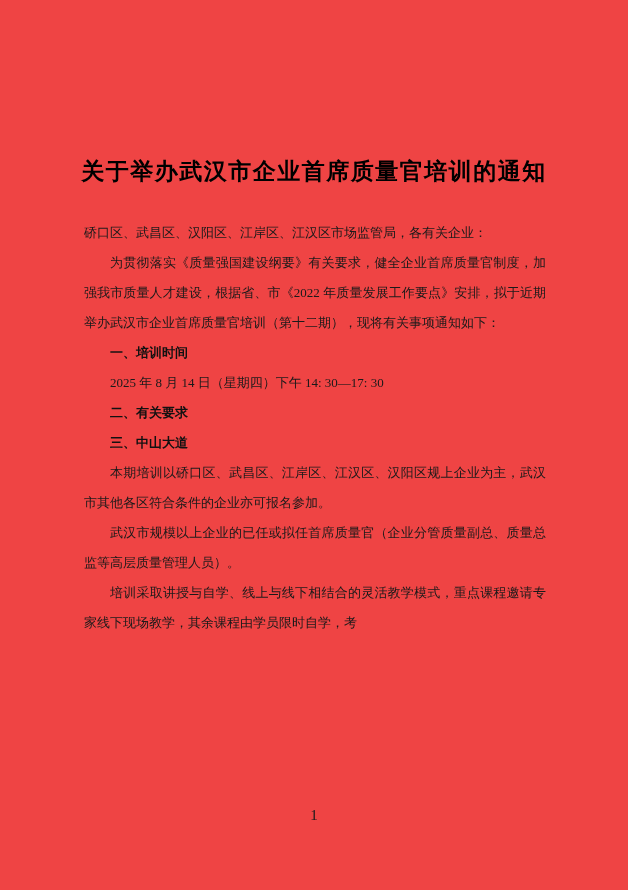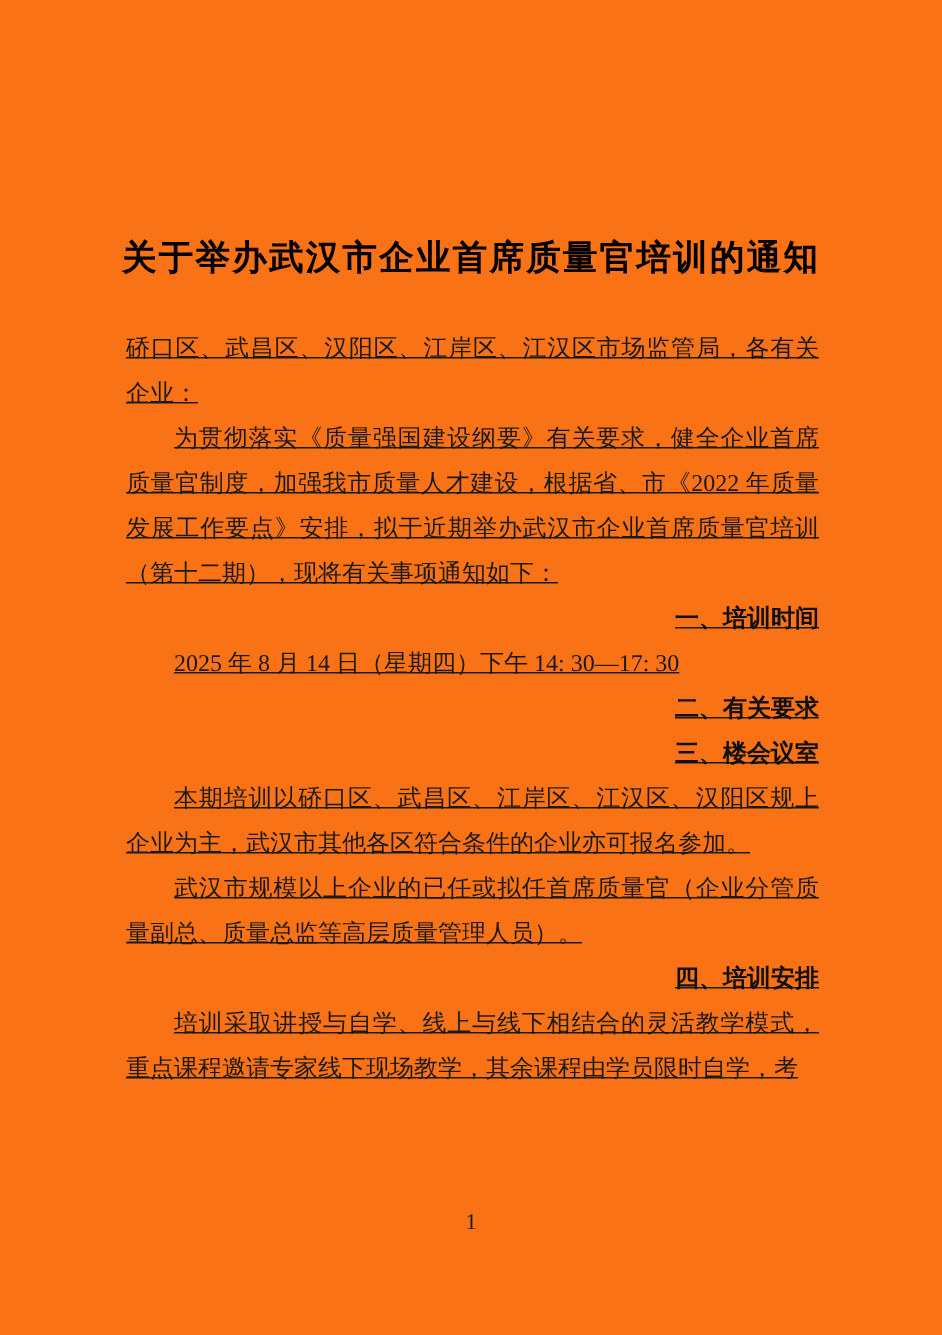--- a/index.html
+++ b/index.html
@@ -2,49 +2,48 @@
 <html><head>
 <meta charset="utf-8">
 <style>
   * { margin: 0; padding: 0; box-sizing: border-box; }
   html, body { background: #ffffff; }
   .page {
     position: relative;
     width: 628px;
     height: 890px;
     margin: 0 auto;
-    background: #f97316;
+    background: #ef4444;
     color: #1a1a1a;
     font-family: "Liberation Serif", "DejaVu Serif", serif;
     overflow: hidden;
   }
   .title-block {
     padding-top: 156px;
     text-align: center;
     font-weight: bold;
     color: #000000;
     font-size: 23px;
     line-height: 31px;
     letter-spacing: 1.5px;
   }
   .body-block {
     margin: 31px 82px 0 84px;
     width: 462px;
-    font-size: 16px;
+    font-size: 13px;
     line-height: 30px;
     text-align: justify;
     color: #1a1a1a;
-    text-decoration: underline;
   }
   .body-block p { text-indent: 2em; }
   .body-block p.flush { text-indent: 0; }
   .body-block p.section-heading {
     font-family: "Liberation Sans", "DejaVu Sans", sans-serif;
     font-weight: bold;
-    text-align: right;
+    text-align: left;
     color: #111111;
   }
   .page-number {
     position: absolute;
     top: 804px;
     left: 0;
     right: 0;
     text-align: center;
     font-size: 15px;
     line-height: 22px;
@@ -62,23 +61,22 @@
 
   <div class="body-block">
     <p class="flush">硚口区、武昌区、汉阳区、江岸区、江汉区市场监管局，各有关企业：</p>
     <p>为贯彻落实《质量强国建设纲要》有关要求，健全企业首席质量官制度，加强我市质量人才建设，根据省、市《2022 年质量发展工作要点》安排，拟于近期举办武汉市企业首席质量官培训（第十二期），现将有关事项通知如下：</p>
 
     <p class="section-heading">一、培训时间</p>
     <p>2025 年 8 月 14 日（星期四）下午 14: 30—17: 30</p>
 
     <p class="section-heading">二、有关要求</p>
 
-    <p class="section-heading">三、楼会议室</p>
+    <p class="section-heading">三、中山大道</p>
     <p>本期培训以硚口区、武昌区、江岸区、江汉区、汉阳区规上企业为主，武汉市其他各区符合条件的企业亦可报名参加。</p>
     <p>武汉市规模以上企业的已任或拟任首席质量官（企业分管质量副总、质量总监等高层质量管理人员）。</p>
 
-    <p class="section-heading">四、培训安排</p>
     <p>培训采取讲授与自学、线上与线下相结合的灵活教学模式，重点课程邀请专家线下现场教学，其余课程由学员限时自学，考</p>
   </div>
 
   <div class="page-number">1</div>
 
 </div>
 
 </body></html>

